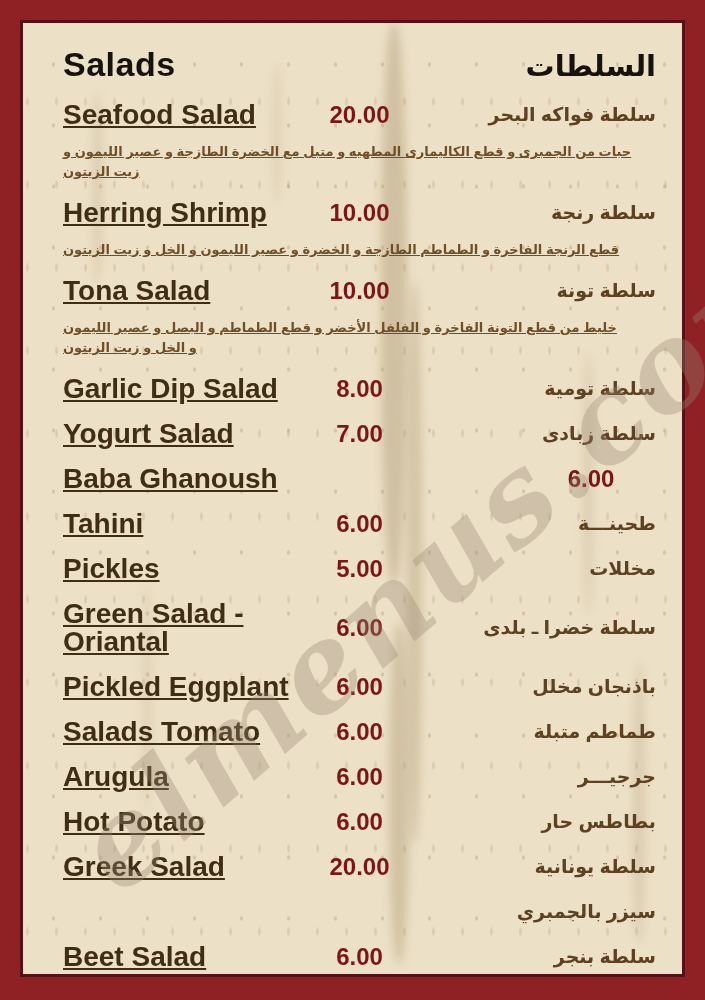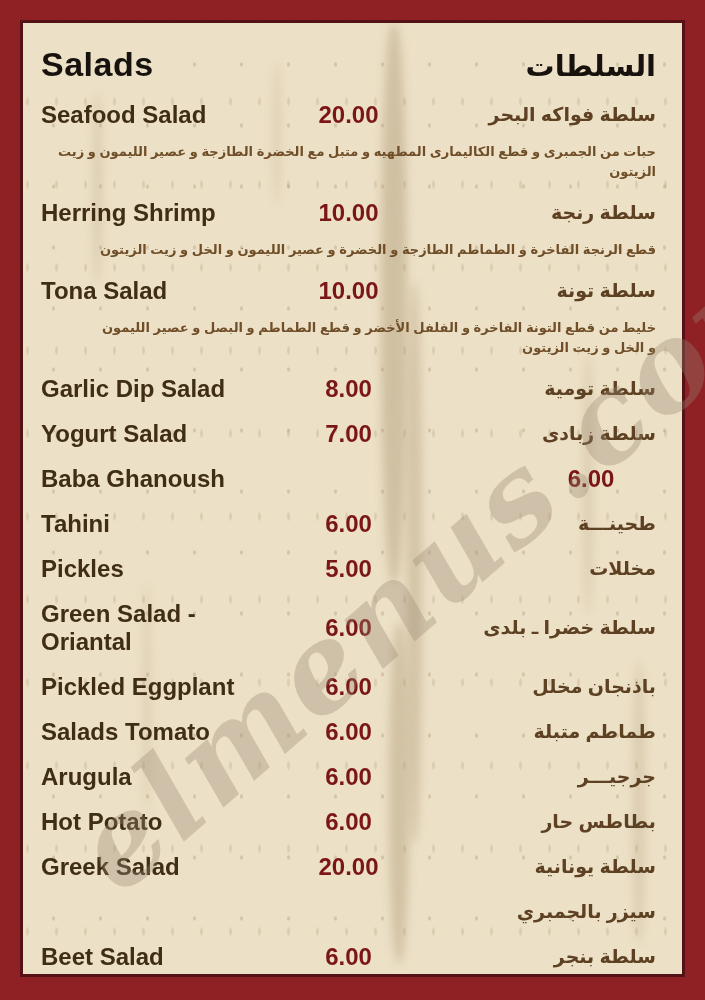--- a/index.html
+++ b/index.html
@@ -18,21 +18,21 @@
   body{
     background:var(--frame);
     font-family:"Liberation Sans","DejaVu Sans",sans-serif;
     position:relative;
   }
   .paper{
     position:absolute;
     left:20px; top:20px; right:20px; bottom:23px;
     background:var(--paper);
     border:3px solid var(--frame-dark);
-    padding:16px 26px 0 18px;
+    padding:16px 26px 0 40px;
     overflow:hidden;
   }
   
   .texture{
     position:absolute; inset:0; pointer-events:none;
     background-image:
       radial-gradient(rgba(158,138,104,.30) 1.2px, transparent 2px),
       radial-gradient(rgba(158,138,104,.22) 1px, transparent 1.8px);
     background-size:47px 61px, 29px 83px;
     background-position:7px 11px, 19px 37px;
@@ -61,29 +61,29 @@
     display:flex; justify-content:space-between; align-items:baseline;
     margin:6px 0 0 0;
   }
   .title-en{font-size:34px; font-weight:bold; color:var(--heading); letter-spacing:.5px;}
   .title-ar{font-size:29px; font-weight:bold; color:var(--heading);}
 
   .menu-item .row{
     display:flex; align-items:center;
     margin-top:17px; line-height:28px;
   }
-  .en{flex:1; font-size:24px; font-weight:bold; color:var(--item-en);}
+  .en{flex:1; font-size:28px; font-weight:bold; color:var(--item-en);text-decoration:underline;}
   .price{width:130px; text-align:center; font-size:24px; font-weight:bold; color:var(--price);}
   .ar{flex:1; text-align:left; font-size:19px; font-weight:bold; color:var(--item-ar);}
   
   .ar{text-align:right;}
   .desc{
     margin:13px auto 0 auto; max-width:620px;
-    text-align:right; font-size:13px; font-weight:bold;
-    color:var(--desc); line-height:20px;
+    text-align:left; font-size:13px; font-weight:bold;
+    color:var(--desc); line-height:20px;text-decoration:underline;
   }
 </style>
 </head>
 <body>
 
 <div class="paper">
   <div class="texture"></div>
   <div class="streak s1"></div>
   <div class="streak s2"></div>
   <div class="streak s3"></div>

